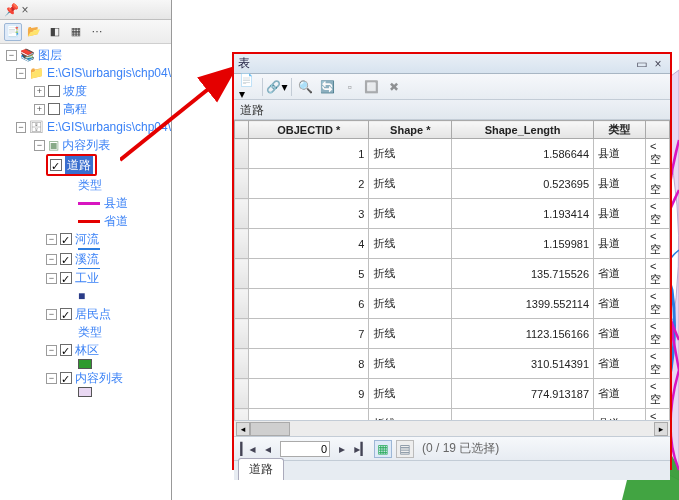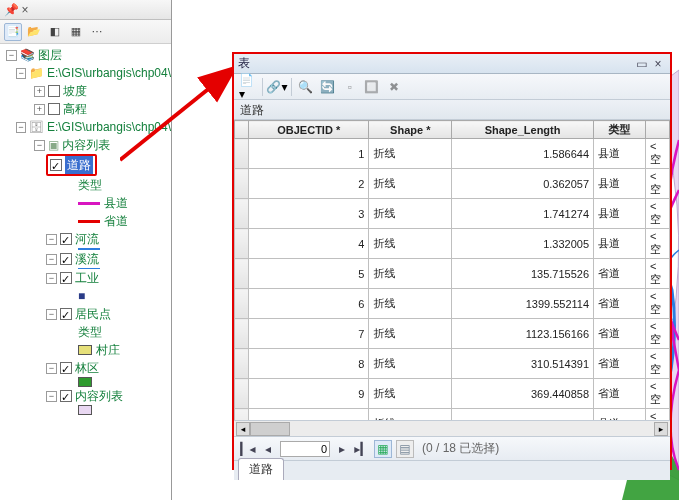--- a/index.html
+++ b/index.html
@@ -63,21 +63,21 @@
     font-size:9px; line-height:9px; color:#555; margin-right:3px;
     background:#fff;
   }
   .chk { display:inline-block; width:12px; height:12px; border:1px solid #6b6b6b; margin-right:3px; position:relative; background:#fff; }
   .chk.on::after { content:"✓"; position:absolute; left:0; top:-3px; font-size:11px; color:#000; }
   .icon-folder { color:#d9a441; margin-right:3px; }
   .icon-db { color:#8f8f8f; margin-right:3px; }
   .icon-layers { color:#d4a937; margin-right:3px; }
   .swatch-line { display:inline-block; width:22px; height:3px; margin-right:4px; }
   .swatch-box { display:inline-block; width:14px; height:10px; border:1px solid #555; margin-right:4px; }
-  .node-label { color:#15803d; }
+  .node-label { color:#3b82f6; }
   .node-label.selected { background:#3a6fcf; color:#fff; padding:0 2px; }
   .highlight-box { border:2px solid #e40000; border-radius:2px; padding:0 2px; display:inline-flex; align-items:center; }
   
   
   .maparea {
     position:absolute; left:172px; top:0; right:0; bottom:0;
     background:#fff;
     overflow:hidden;
   }
   .maparea svg.map { position:absolute; left:0; top:0; width:507px; height:500px; }
@@ -283,25 +283,20 @@
 
     <div class="node">
       <span class="ind" style="width:40px"></span>
       <span class="expander">−</span>
       <span class="chk on"></span>
       <span class="node-label">居民点</span>
     </div>
     <div class="node">
       <span class="ind" style="width:72px"></span>
       <span class="node-label">类型</span>
-    </div>
-    <div class="node">
-      <span class="ind" style="width:72px"></span>
-      <span class="swatch-box" style="background:#e6e07a"></span>
-      <span class="node-label">村庄</span>
     </div>
 
     <div class="node">
       <span class="ind" style="width:40px"></span>
       <span class="expander">−</span>
       <span class="chk on"></span>
       <span class="node-label">林区</span>
     </div>
     <div class="node">
       <span class="ind" style="width:72px"></span>
@@ -387,37 +382,37 @@
             <td class="num">1</td>
             <td class="txt">折线</td>
             <td class="num">1.586644</td>
             <td class="txt">县道</td>
             <td class="txt">&lt;空</td>
           </tr>
           <tr>
             <td class="rowhdr"></td>
             <td class="num">2</td>
             <td class="txt">折线</td>
-            <td class="num">0.362057</td>
+            <td class="num">0.523695</td>
             <td class="txt">县道</td>
             <td class="txt">&lt;空</td>
           </tr>
           <tr>
             <td class="rowhdr"></td>
             <td class="num">3</td>
             <td class="txt">折线</td>
-            <td class="num">1.741274</td>
+            <td class="num">1.193414</td>
             <td class="txt">县道</td>
             <td class="txt">&lt;空</td>
           </tr>
           <tr>
             <td class="rowhdr"></td>
             <td class="num">4</td>
             <td class="txt">折线</td>
-            <td class="num">1.332005</td>
+            <td class="num">1.159981</td>
             <td class="txt">县道</td>
             <td class="txt">&lt;空</td>
           </tr>
           <tr>
             <td class="rowhdr"></td>
             <td class="num">5</td>
             <td class="txt">折线</td>
             <td class="num">135.715526</td>
             <td class="txt">省道</td>
             <td class="txt">&lt;空</td>
@@ -443,21 +438,21 @@
             <td class="num">8</td>
             <td class="txt">折线</td>
             <td class="num">310.514391</td>
             <td class="txt">省道</td>
             <td class="txt">&lt;空</td>
           </tr>
           <tr>
             <td class="rowhdr"></td>
             <td class="num">9</td>
             <td class="txt">折线</td>
-            <td class="num">369.440858</td>
+            <td class="num">774.913187</td>
             <td class="txt">省道</td>
             <td class="txt">&lt;空</td>
           </tr>
           <tr>
             <td class="rowhdr"></td>
             <td class="num">10</td>
             <td class="txt">折线</td>
             <td class="num">1702.917135</td>
             <td class="txt">县道</td>
             <td class="txt">&lt;空</td>
@@ -475,19 +470,19 @@
   </div>
 
   <div class="tw-nav">
     <span class="nbtn">▎◂</span>
     <span class="nbtn">◂</span>
     <input value="0" style="">
     <span class="nbtn">▸</span>
     <span class="nbtn">▸▎</span>
     <span class="mode">▦</span>
     <span class="mode off">▤</span>
-    <span class="status">(0 / 18 已选择)</span>
+    <span class="status">(0 / 19 已选择)</span>
   </div>
 
   <div class="tw-tabs">
     <div class="tab">道路</div>
   </div>
 </div>
 
 </body></html>

